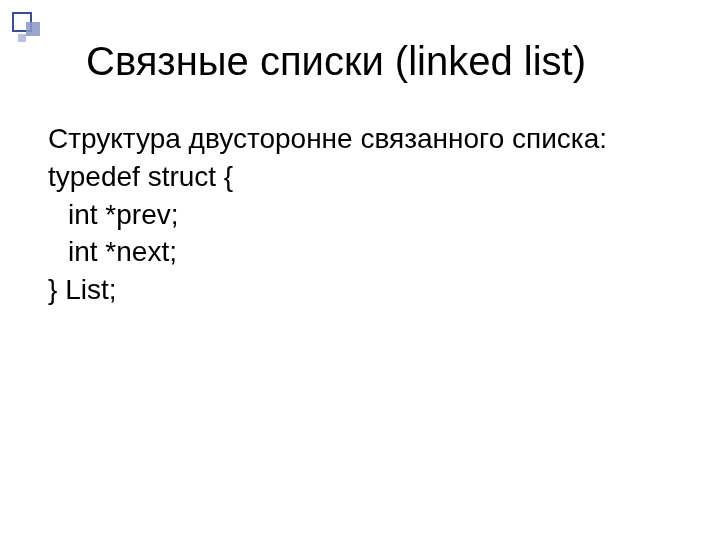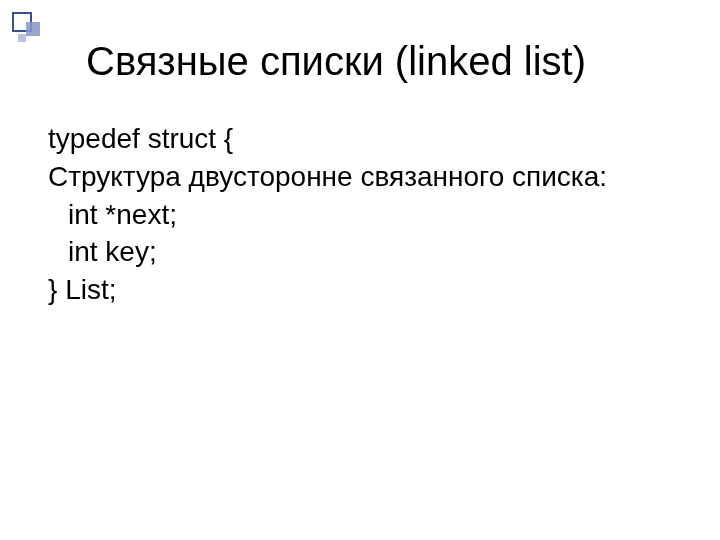--- a/index.html
+++ b/index.html
@@ -85,20 +85,20 @@
 
   <div class="corner-deco">
     <div class="deco-square sq1"></div>
     <div class="deco-square sq2"></div>
     <div class="deco-square sq3"></div>
   </div>
 
   <div class="title">Связные списки (linked list)</div>
 
   <div class="body">
+    <div class="code-line">Структура двусторонне связанного списка:</div>
     <div class="code-line">typedef struct {</div>
-    <div class="code-line">Структура двусторонне связанного списка:</div>
+    <div class="code-line indent">int *prev;</div>
     <div class="code-line indent">int *next;</div>
-    <div class="code-line indent">int key;</div>
     <div class="code-line">} List;</div>
   </div>
 
 </div>
 
 </body></html>

